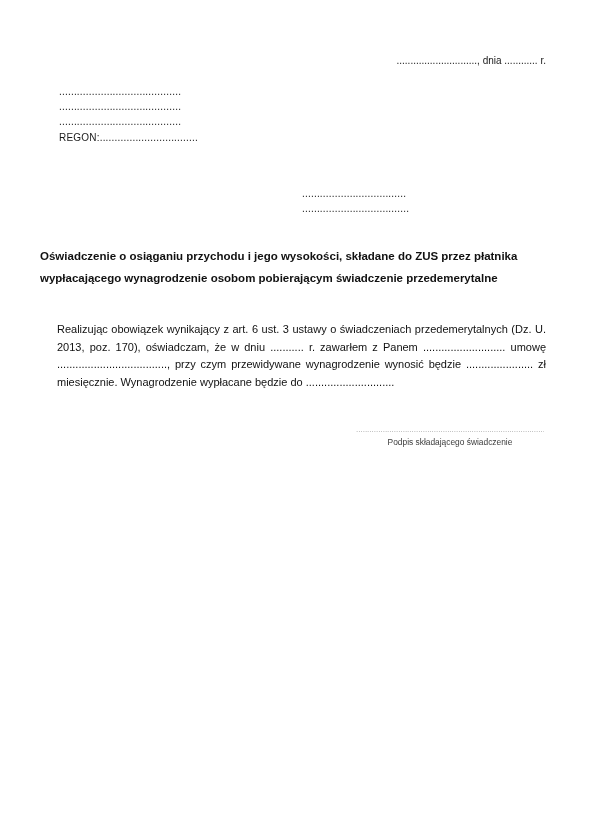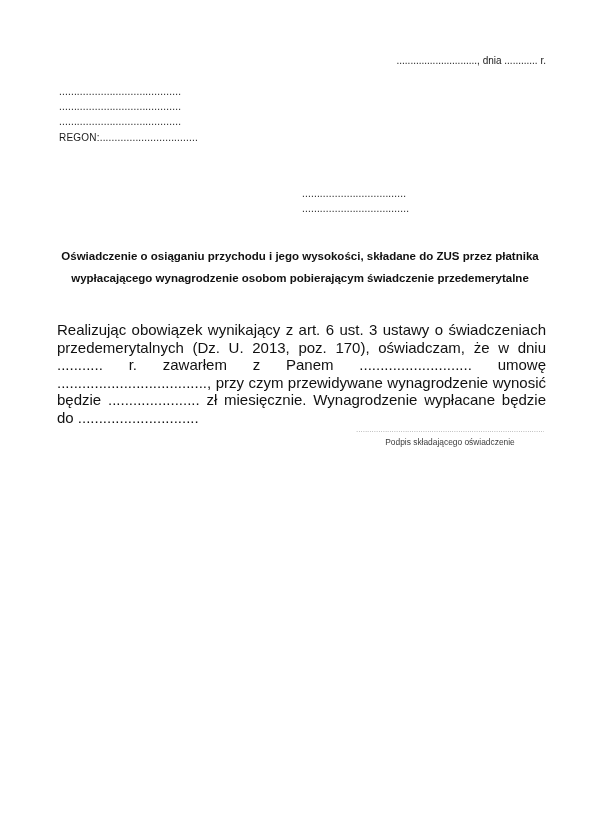--- a/index.html
+++ b/index.html
@@ -39,32 +39,31 @@
     top: 186px;
     font-size: 10px;
     line-height: 15.2px;
     letter-spacing: 0.2px;
   }
   .doc-title {
     position: absolute;
     left: 40px;
     right: 40px;
     top: 245px;
-    text-align: center;
     font-size: 11.5px;
     font-weight: bold;
     line-height: 22px;
     color: #111111;
   }
   .body-paragraph {
     position: absolute;
     left: 57px;
     width: 489px;
     top: 321px;
-    font-size: 15px;
+    font-size: 11px;
     line-height: 17.6px;
     text-align: justify;
     color: #111111;
   }
   .signature-block {
     position: absolute;
     left: 356px;
     width: 188px;
     top: 426px;
     text-align: center;
@@ -105,16 +104,16 @@
     <div>...................................</div>
     <div>....................................</div>
   </div>
 
   <div class="doc-title">Oświadczenie o osiąganiu przychodu i jego wysokości, składane do ZUS przez płatnika wypłacającego wynagrodzenie osobom pobierającym świadczenie przedemerytalne</div>
 
   <div class="body-paragraph">Realizując obowiązek wynikający z art. 6 ust. 3 ustawy o świadczeniach przedemerytalnych (Dz. U. 2013, poz. 170), oświadczam, że w dniu ........... r. zawarłem z Panem ........................... umowę ...................................., przy czym przewidywane wynagrodzenie wynosić będzie ...................... zł miesięcznie. Wynagrodzenie wypłacane będzie do .............................</div>
 
   <div class="signature-block">
     <span class="signature-dots">....................................................................................................................</span>
-    <span class="signature-caption">Podpis składającego oświadczenie</span>
+    <span class="signature-caption">Podpis składającego świadczenie</span>
   </div>
 
 </div>
 
 </body></html>

